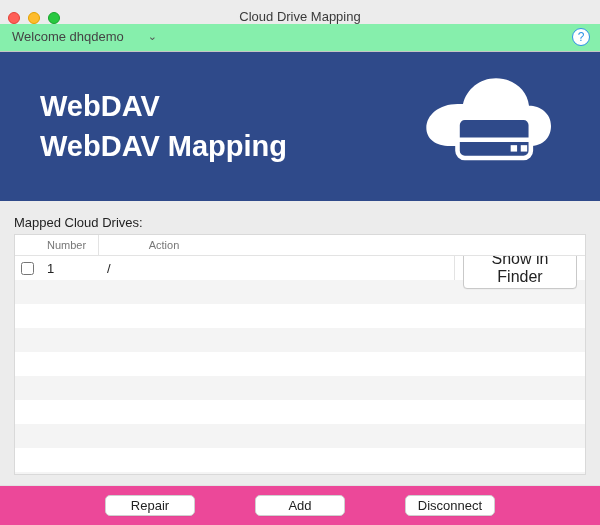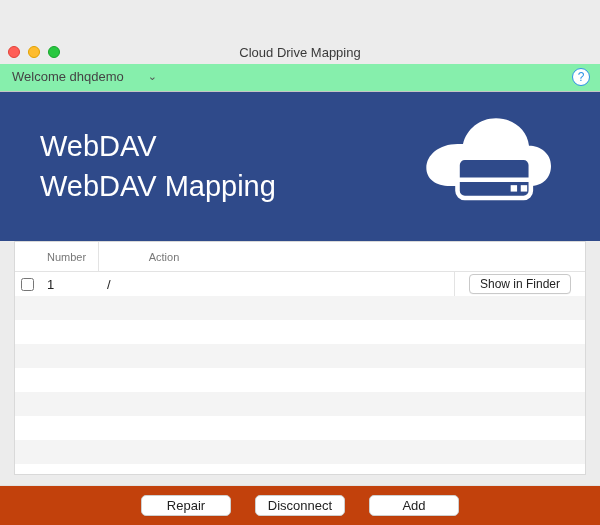--- a/index.html
+++ b/index.html
@@ -15,24 +15,23 @@
     width: 600px;
     height: 525px;
     display: flex;
     flex-direction: column;
     background: #ececec;
   }
   
   .titlebar {
     height: 24px;
     display: flex;
-    align-items: center;
+    align-items: flex-end;
     position: relative;
     padding: 0 8px;
-    margin-top: 40px;
   }
   .traffic-lights {
     display: flex;
     gap: 8px;
     align-items: center;
   }
   .tl {
     width: 12px; height: 12px; border-radius: 50%;
   }
   .tl-close { background: #ff5f57; border: 0.5px solid #e24238; }
@@ -84,21 +83,21 @@
     background: #2f4a8a;
     color: #fff;
     height: 150px;
     display: flex;
     align-items: center;
     padding: 0 40px;
     justify-content: space-between;
     border-top: 1px solid #c5c5c5;
   }
   .banner-text {
-    font-weight: 400;
+    font-weight: 700;
     font-size: 29px;
     line-height: 1.35;
   }
   .banner-icon svg {
     width: 150px;
     height: 110px;
   }
   
   .section-label {
     padding: 14px 14px 4px 14px;
@@ -110,21 +109,21 @@
     margin: 0 14px;
     border: 1px solid #d9d9d9;
     background: #fff;
     flex: 1;
     display: flex;
     flex-direction: column;
     overflow: hidden;
   }
   .thead {
     display: flex;
-    height: 30px;
+    height: 21px;
     font-size: 11px;
     color: #777;
     align-items: flex-start;
     border-bottom: 1px solid #e3e3e3;
   }
   .th {
     border-right: 1px solid #e3e3e3;
     padding: 0 8px;
     height: 100%;
     display: flex;
@@ -145,39 +144,39 @@
     font-size: 13px;
     color: #222;
   }
   .tr:nth-child(even) { background: #f4f4f4; }
   .tr:nth-child(odd)  { background: #ffffff; }
   .td { padding: 0 8px; height: 100%; display:flex; align-items:center; }
   .td.col-check input {
     width: 13px; height: 13px;
   }
   .btn-small {
-    font-size: 12px;
+    font-size: 16px;
     background: #fff;
     border: 1px solid #c9c9c9;
     border-radius: 4px;
     padding: 2px 10px;
     cursor: pointer;
     color: #222;
     box-shadow: 0 0.5px 0 rgba(0,0,0,0.05);
   }
   
   .footer {
     height: 40px;
     display: flex;
     align-items: center;
     justify-content: center;
-    gap: 24px;
+    gap: 60px;
     border-top: 1px solid #e2e2e2;
     margin-top: 10px;
-    background: #c2410c;
+    background: #ec4899;
   }
   .btn {
     font-size: 13px;
     background: #fff;
     border: 1px solid #cfcfcf;
     border-radius: 5px;
     padding: 2px 0;
     width: 90px;
     cursor: pointer;
     color: #222;
@@ -220,20 +219,21 @@
         <path d="M128 83 c16 0 24 -10 24 -22 c0 -14 -12 -22 -24 -22 c-2 -18 -18 -30 -36 -30 c-18 0 -32 12 -36 28 c-2 0 -4 0 -6 0 c-20 0 -34 12 -34 26 c0 12 10 20 26 20 Z" fill="#ffffff"></path>
 
         <rect x="50" y="52" width="80" height="44" rx="8" ry="8" fill="#2f4a8a" stroke="#ffffff" stroke-width="5"></rect>
         <line x1="50" y1="76" x2="130" y2="76" stroke="#ffffff" stroke-width="5"></line>
         <rect x="108" y="82" width="7" height="7" fill="#ffffff"></rect>
         <rect x="119" y="82" width="7" height="7" fill="#ffffff"></rect>
       </svg>
     </div>
   </div>
 
+  <div class="section-label">Mapped Cloud Drives:</div>
 
   <div class="table-wrap">
     <div class="thead">
       <div class="th col-check"></div>
       <div class="th col-num">Number</div>
       <div class="th col-act">Action</div>
     </div>
     <div class="tbody" id="tbody">
 
     <div class="tr">
@@ -253,17 +253,17 @@
         <div class="tr"></div>
         <div class="tr"></div>
         <div class="tr"></div>
         <div class="tr"></div>
         <div class="tr"></div>
       </div>
   </div>
 
   <div class="footer">
     <button class="btn">Repair</button>
+    <button class="btn">Add</button>
     <button class="btn">Disconnect</button>
-    <button class="btn">Add</button>
   </div>
 
 </div>
 
 </body></html>

